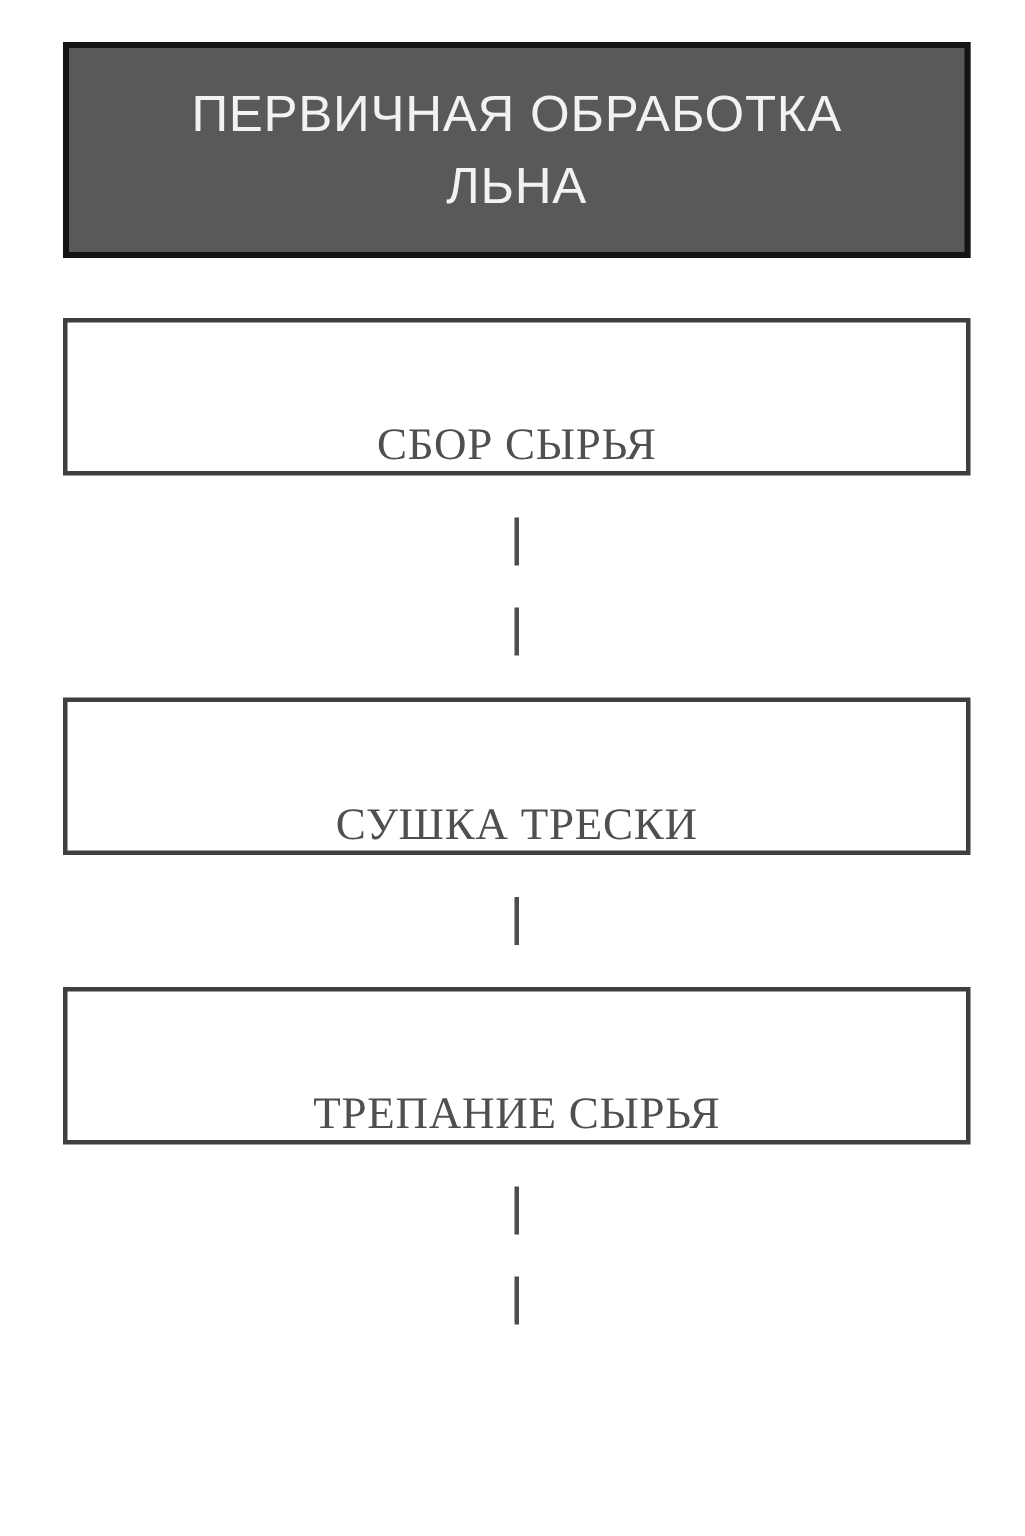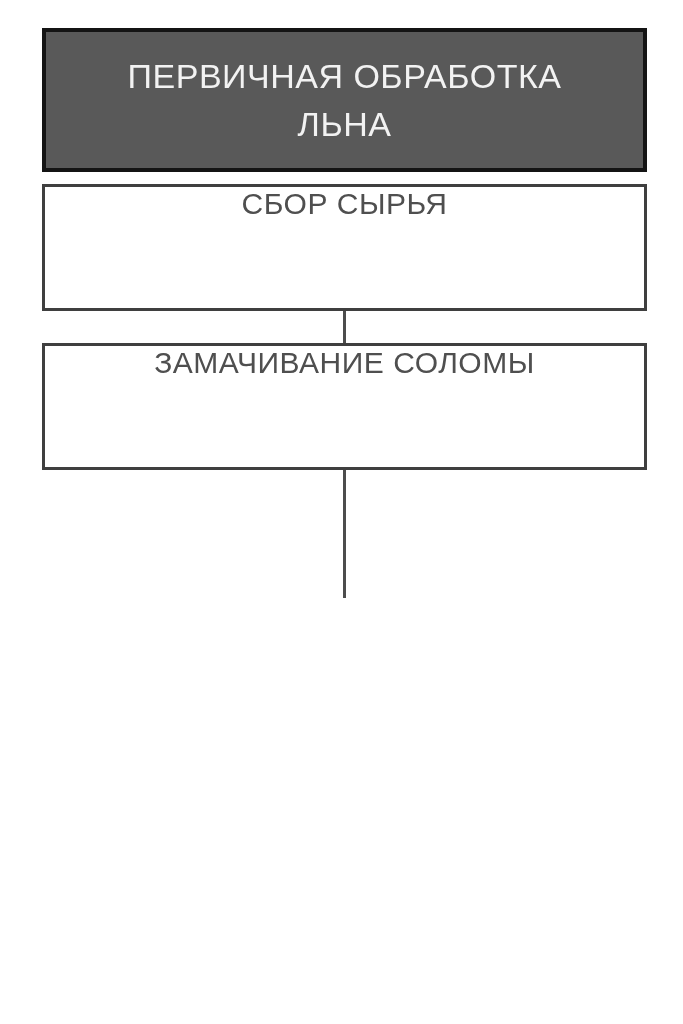--- a/index.html
+++ b/index.html
@@ -20,47 +20,49 @@
     font-family: "Liberation Sans", "DejaVu Sans", sans-serif;
     overflow: hidden;
   }
   .flowchart {
     width: 605px;
     margin-left: 42px;
     padding-top: 28px;
     display: flex;
     flex-direction: column;
     align-items: stretch;
+    gap: 28px;
   }
   .header-box {
     height: 144px;
     background: var(--header-fill);
     border: 4px solid var(--header-border);
     display: flex;
     align-items: center;
     justify-content: center;
     text-align: center;
     margin-bottom: 12px;
   }
   .header-box .title-text {
     color: var(--header-text);
     font-size: 34px;
     line-height: 48px;
     letter-spacing: 0.5px;
     max-width: 470px;
     text-transform: uppercase;
   }
   .step-box {
-    height: 127px;
+    height: 105px;
     background: var(--box-fill);
     border: 3px solid var(--box-border);
     display: flex;
-    align-items: flex-start;
+    align-items: flex-end;
     justify-content: center;
     text-align: center;
+    font-family: Liberation Serif, serif;
   }
   .step-box .step-text {
     color: var(--box-text);
     font-size: 30px;
     letter-spacing: 0.5px;
     text-transform: uppercase;
   }
   .connector {
     width: 3px;
     height: 32px;
@@ -75,25 +77,28 @@
 
   <div class="header-box">
     <span class="title-text">ПЕРВИЧНАЯ ОБРАБОТКА ЛЬНА</span>
   </div>
 
   <div class="step-box">
     <span class="step-text">СБОР СЫРЬЯ</span>
   </div>
   <div class="connector"></div>
 
+  <div class="connector"></div>
+
   <div class="step-box">
-    <span class="step-text">ЗАМАЧИВАНИЕ СОЛОМЫ</span>
+    <span class="step-text">СУШКА ТРЕСКИ</span>
   </div>
   <div class="connector"></div>
 
-  <div class="connector"></div>
-
+  <div class="step-box">
+    <span class="step-text">ТРЕПАНИЕ СЫРЬЯ</span>
+  </div>
   <div class="connector"></div>
 
   <div class="connector"></div>
 
 
 </div>
 
 </body></html>

